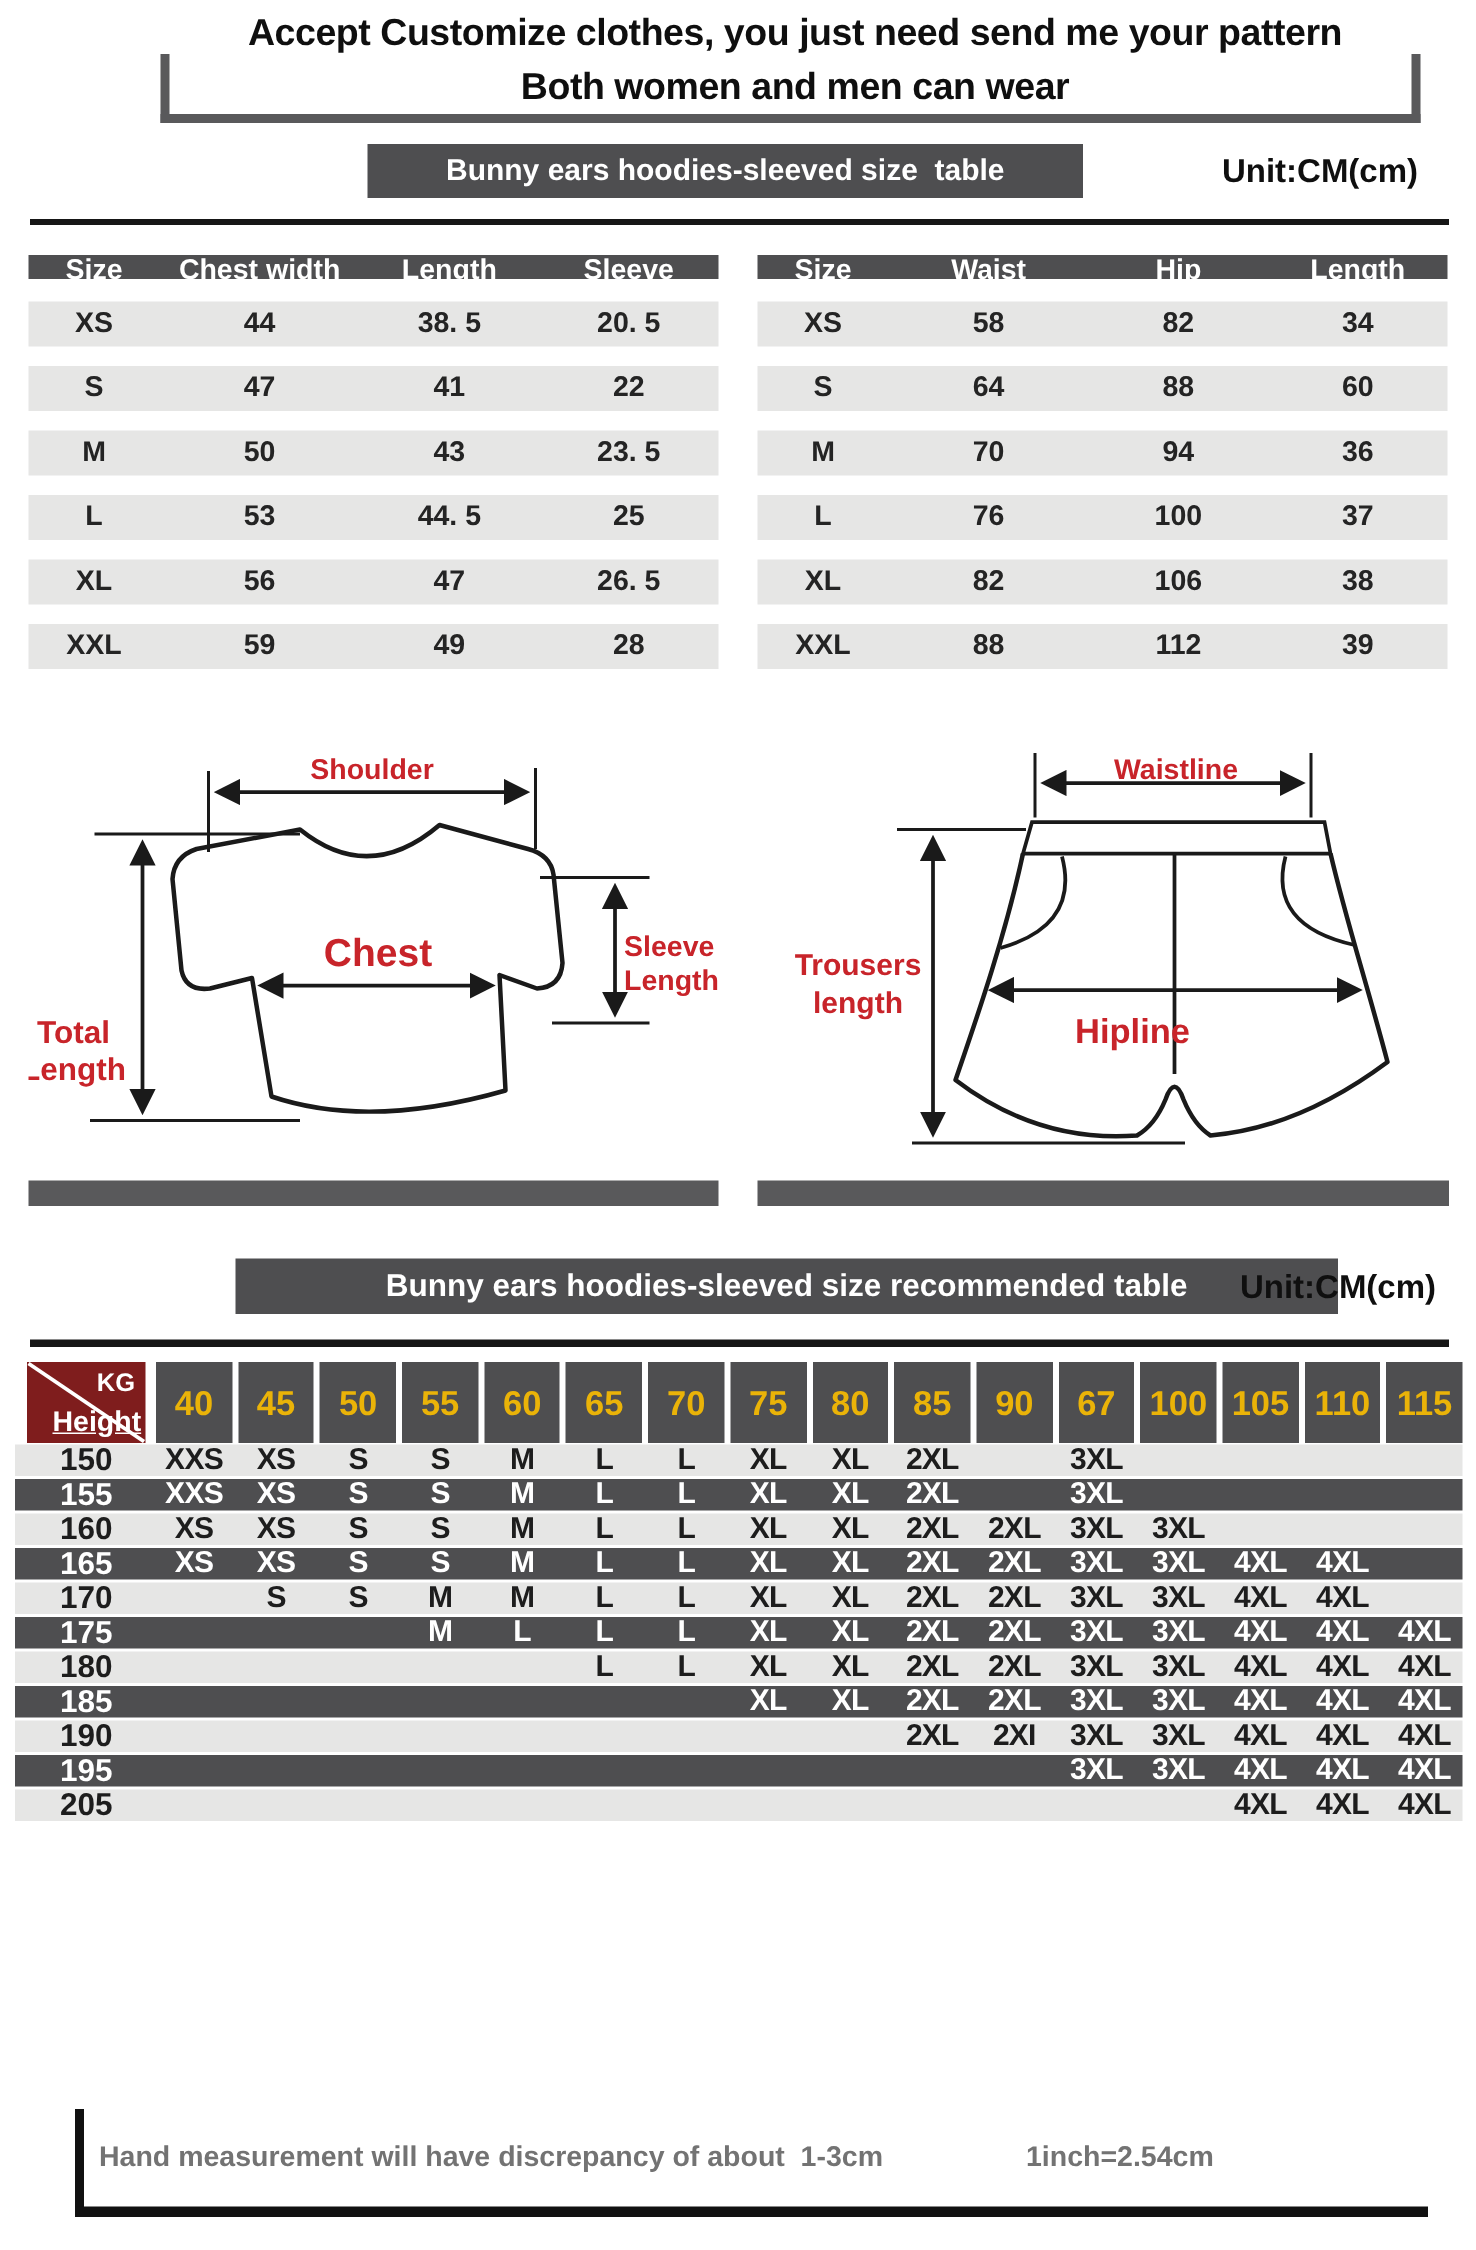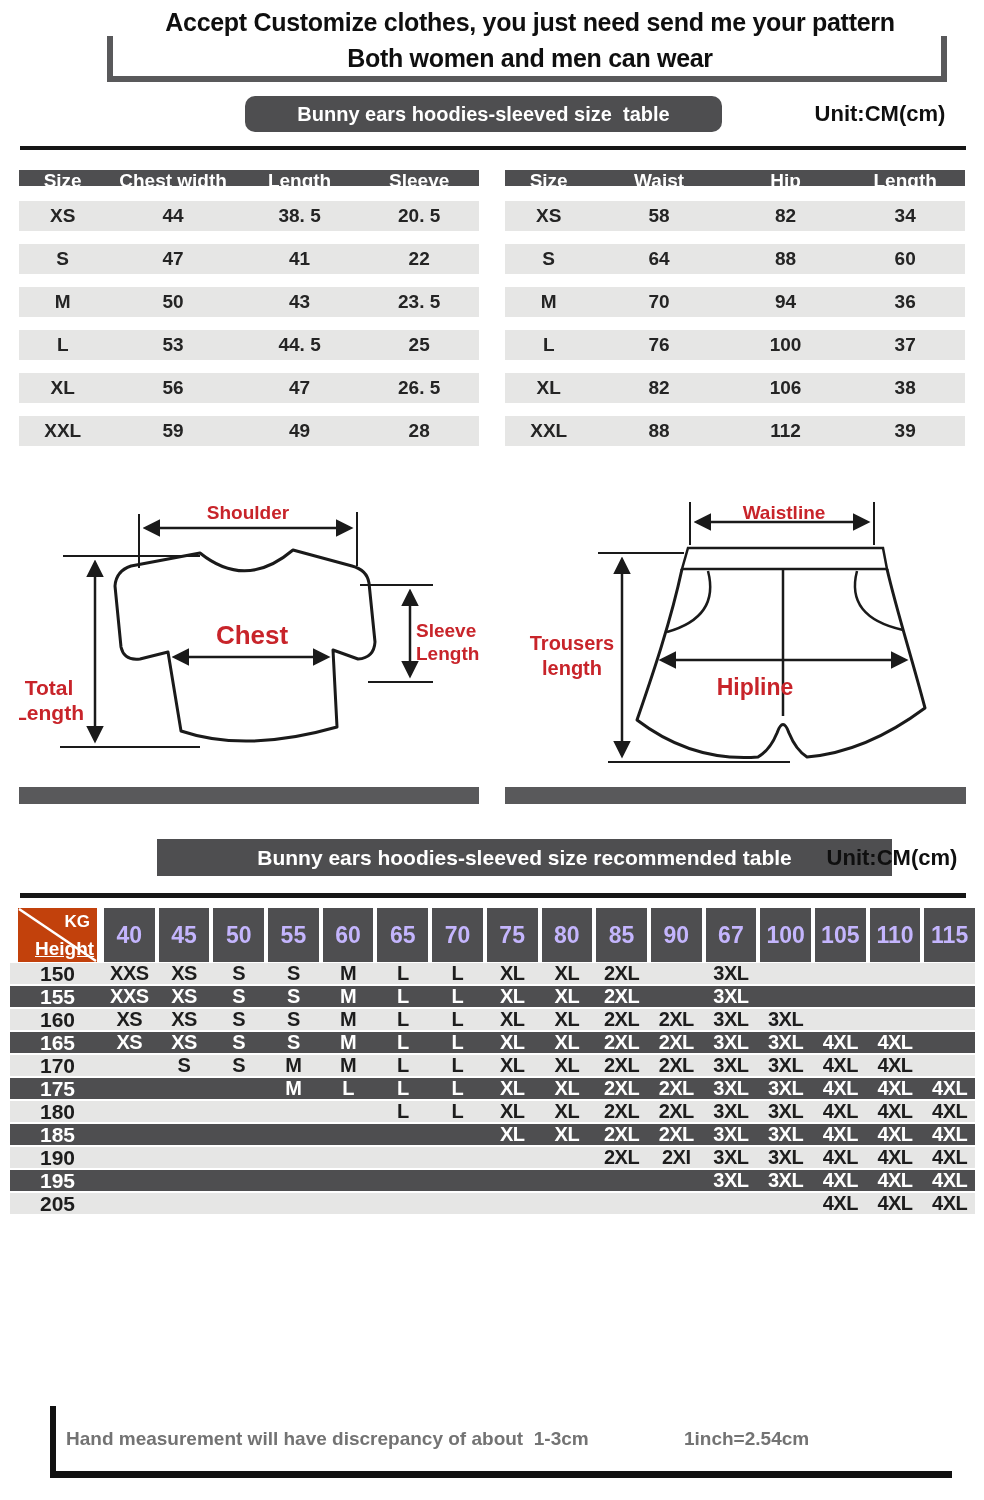--- a/index.html
+++ b/index.html
@@ -26,24 +26,24 @@
   .st-row{height:30px;background:#e6e6e5;display:grid;grid-template-columns:19% 29% 26% 26%;
           align-items:center;text-align:center;font-size:19px;font-weight:bold;color:#242424;white-space:pre;}
 
   
   .diagram{position:absolute;top:475px;height:315px;}
   .dbar{position:absolute;top:787px;height:17px;background:#59595b;}
 
   
   .matrix{position:absolute;left:10px;top:908px;width:965px;}
   .m-header{display:flex;height:54px;padding-left:8px;gap:4px;}
-  .m-corner{flex:0 0 79px;margin-right:3px;background:#c2410c;position:relative;color:#fff;}
+  .m-corner{flex:0 0 79px;margin-right:3px;background:#7f1d1d;position:relative;color:#fff;}
   .m-corner .kg{position:absolute;right:7px;top:4px;font-size:17px;font-weight:bold;}
   .m-corner .hgt{position:absolute;left:17px;bottom:2px;font-size:19px;font-weight:bold;text-decoration:underline;}
-  .m-hcell{flex:1;background:#4e4e50;color:#c4b5fd;font-weight:bold;font-size:23px;
+  .m-hcell{flex:1;background:#4e4e50;color:#eab308;font-weight:bold;font-size:23px;
            display:flex;align-items:center;justify-content:center;}
   .m-body{margin-top:1px;display:flex;flex-direction:column;gap:2px;}
   .m-row{height:21px;display:flex;padding-left:8px;gap:4px;align-items:center;}
   .m-row.light{background:#e6e6e5;color:#1d1d1d;}
   .m-row.dark{background:#4e4e50;color:#fff;}
   .m-hlabel{flex:0 0 79px;margin-right:3px;text-align:center;font-size:21px;font-weight:bold;}
   .m-cell{flex:1;text-align:center;font-size:20px;font-weight:bold;letter-spacing:-0.5px;}
 
   
   .f-bar{position:absolute;background:#111;}
@@ -56,21 +56,21 @@
 <body>
 
 <div class="page">
 
   <div class="banner-line" style="top:8px;">Accept Customize clothes, you just need send me your pattern</div>
   <div class="banner-line" style="top:44px;">Both women and men can wear</div>
   <div class="frame-bar" style="left:107px;top:36px;width:6px;height:46px;"></div>
   <div class="frame-bar" style="left:941px;top:36px;width:6px;height:46px;"></div>
   <div class="frame-bar" style="left:107px;top:76px;width:840px;height:6px;"></div>
 
-  <div class="titlebox" style="left:245px;top:96px;width:477px;height:36px;font-size:20px;border-radius:10px;">Bunny ears hoodies-sleeved size  table</div>
+  <div class="titlebox" style="left:245px;top:96px;width:477px;height:36px;font-size:20px;">Bunny ears hoodies-sleeved size  table</div>
   <div class="unit" style="left:790px;top:96px;width:180px;height:36px;">Unit:CM(cm)</div>
   <div class="rule" style="left:20px;top:146px;width:946px;height:4px;"></div>
 
   <div class="size-table" style="left:19px;">
       <div class="st-header">
         <span class="">Size</span>
         <span class="">Chest width</span>
         <span class="">Length</span>
         <span class="">Sleeve</span>
       </div>

